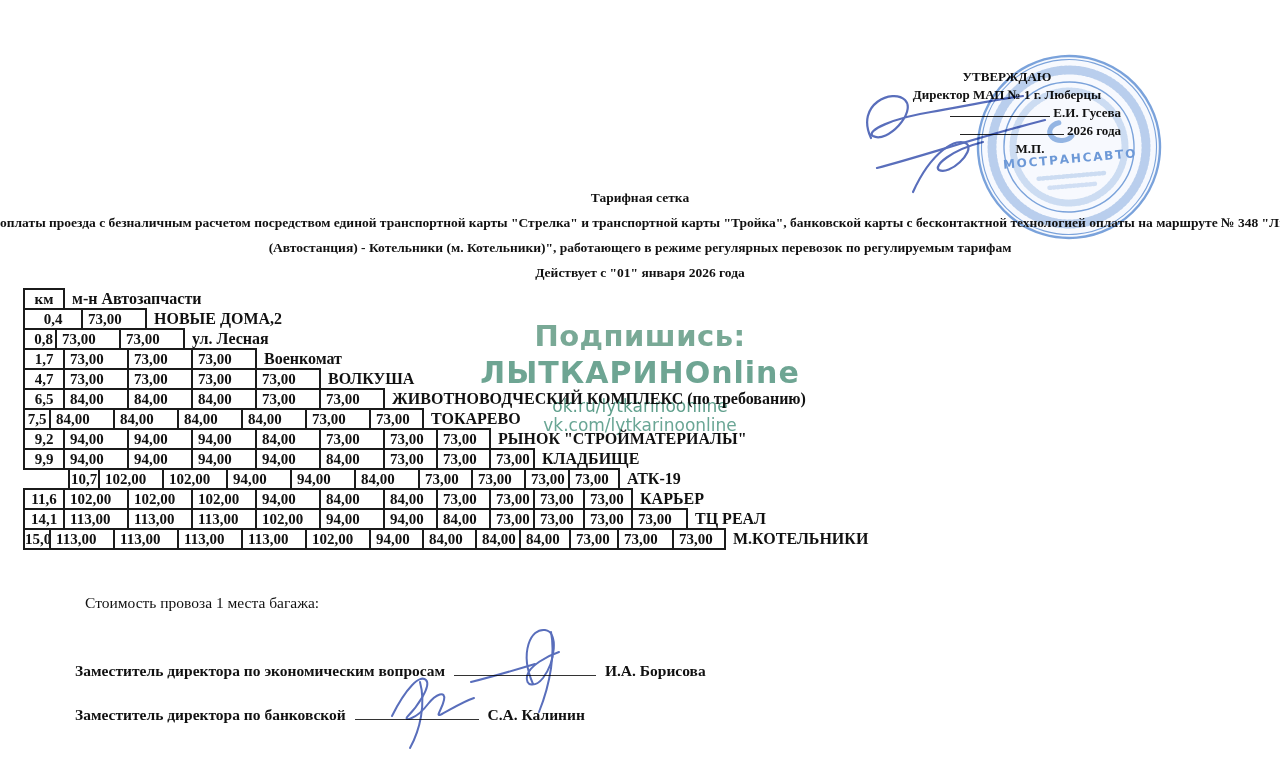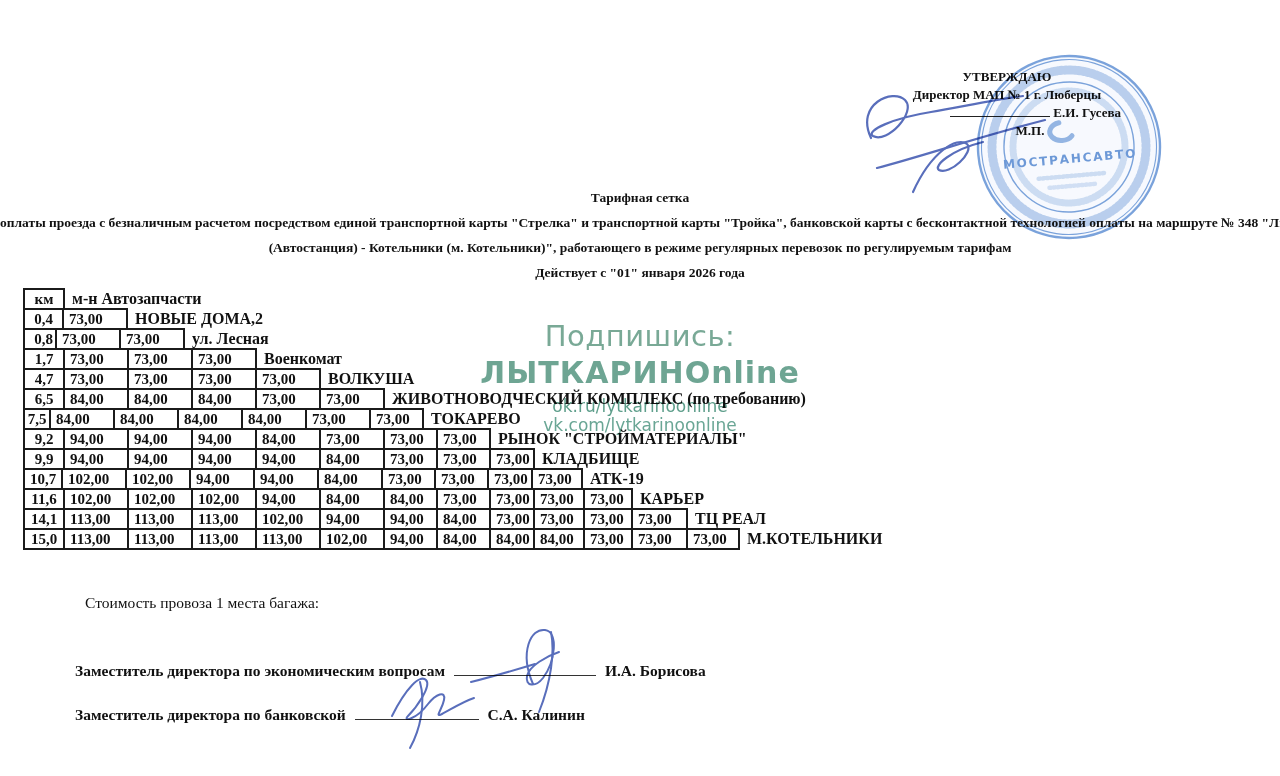--- a/index.html
+++ b/index.html
@@ -29,21 +29,21 @@
   .t-row + .t-row{margin-top:-2px;}
   .t-cell{box-sizing:border-box;border:2px solid #1b1b1b;background:#fff;height:22px;
           font-weight:bold;font-size:15px;line-height:18px;padding-left:5px;white-space:nowrap;}
   .t-cell + .t-cell{margin-left:-2px;}
   .t-cell.km{text-align:center;padding-left:0;}
   .t-stop{font-weight:bold;font-size:16px;line-height:21px;padding-left:7px;white-space:nowrap;}
 
   
   .watermark{left:0;top:319px;width:1280px;text-align:center;mix-blend-mode:multiply;
              font-family:"DejaVu Sans", sans-serif;pointer-events:none;}
-  .wm-1{font-size:29px;font-weight:normal;color:#79a996;line-height:34px;letter-spacing:.5px;}
+  .wm-1{font-size:29px;font-weight:bold;color:#79a996;line-height:34px;letter-spacing:.5px;}
   .wm-2{font-size:30px;font-weight:bold;color:#6ea593;line-height:40px;letter-spacing:1px;}
   .wm-3{font-size:17px;color:#5f9f8c;line-height:20px;margin-top:3px;}
   .wm-4{font-size:17px;color:#6aa695;line-height:18px;}
 
   
   .baggage{left:85px;top:590px;font-size:15.5px;line-height:26px;}
   .sigrow{font-size:15.5px;white-space:nowrap;font-weight:bold;}
   .sigrow .uline{border-bottom:1.3px solid #333;margin:0 5px;}
   .sig1{left:75px;top:662px;}
   .sig2{left:75px;top:706px;}
@@ -53,20 +53,21 @@
 </style>
 </head>
 <body>
 
 <div>
 
   <div class="abs approval">
     <div>УТВЕРЖДАЮ</div>
     <div>Директор МАП № 1 г. Люберцы</div>
     <div class="rt"><span class="uline" style="width:100px"></span> <span>Е.И. Гусева</span></div>
+    <div class="rt"><span class="uline" style="width:104px"></span> <span>2026 года</span></div>
     <div class="mp">М.П.</div>
   </div>
 
   <svg class="abs stamp" width="194" height="194" viewBox="0 0 194 194">
     <g transform="rotate(-5 97 97)" stroke="#5d8ed3" fill="none" stroke-linecap="round">
       <circle cx="97" cy="97" r="90" fill="rgba(120,160,220,0.07)" stroke="none"></circle>
       <circle cx="97" cy="97" r="91" stroke-width="2.4"></circle>
       <circle cx="97" cy="97" r="87.5" stroke-width="1.1"></circle>
       <circle cx="97" cy="97" r="77" stroke-width="9" stroke-dasharray="1.8 2.7" opacity="0.5"></circle>
       <circle cx="97" cy="97" r="65" stroke-width="1.4"></circle>
@@ -92,21 +93,21 @@
     <div>(Автостанция) - Котельники (м. Котельники)", работающего в режиме регулярных перевозок по регулируемым тарифам</div>
     <div>Действует с "01"  января 2026 года</div>
   </div>
 
   <div class="abs fare-table">
       <div class="t-row">
         <div class="t-cell km" style="width: 42px;">км</div>
         <div class="t-stop">м-н Автозапчасти</div>
       </div>
       <div class="t-row">
-        <div class="t-cell km" style="width: 41px;">0,4</div>
+        <div class="t-cell km" style="width: 60px;">0,4</div>
         <div class="t-cell" style="width: 66px;">73,00</div>
         <div class="t-stop">НОВЫЕ ДОМА,2</div>
       </div>
       <div class="t-row">
         <div class="t-cell km" style="width: 34px; padding-left: 7px;">0,8</div>
         <div class="t-cell" style="width: 66px;">73,00</div>
         <div class="t-cell" style="width: 66px;">73,00</div>
         <div class="t-stop">ул. Лесная</div>
       </div>
       <div class="t-row">
@@ -160,21 +161,21 @@
         <div class="t-cell" style="width: 66px;">94,00</div>
         <div class="t-cell" style="width: 66px;">94,00</div>
         <div class="t-cell" style="width: 66px;">94,00</div>
         <div class="t-cell" style="width: 66px;">84,00</div>
         <div class="t-cell" style="width: 55px;">73,00</div>
         <div class="t-cell" style="width: 55px;">73,00</div>
         <div class="t-cell" style="width: 46px;">73,00</div>
         <div class="t-stop">КЛАДБИЩЕ</div>
       </div>
       <div class="t-row">
-        <div class="t-cell km" style="width: 40px;">10,7</div>
+        <div class="t-cell km" style="width: 32px; margin-left: 45px;">10,7</div>
         <div class="t-cell" style="width: 66px;">102,00</div>
         <div class="t-cell" style="width: 66px;">102,00</div>
         <div class="t-cell" style="width: 66px;">94,00</div>
         <div class="t-cell" style="width: 66px;">94,00</div>
         <div class="t-cell" style="width: 66px;">84,00</div>
         <div class="t-cell" style="width: 55px;">73,00</div>
         <div class="t-cell" style="width: 55px;">73,00</div>
         <div class="t-cell" style="width: 46px;">73,00</div>
         <div class="t-cell" style="width: 52px;">73,00</div>
         <div class="t-stop">АТК-19</div>
@@ -202,21 +203,21 @@
         <div class="t-cell" style="width: 66px;">94,00</div>
         <div class="t-cell" style="width: 55px;">94,00</div>
         <div class="t-cell" style="width: 55px;">84,00</div>
         <div class="t-cell" style="width: 46px;">73,00</div>
         <div class="t-cell" style="width: 52px;">73,00</div>
         <div class="t-cell" style="width: 50px;">73,00</div>
         <div class="t-cell" style="width: 57px;">73,00</div>
         <div class="t-stop">ТЦ РЕАЛ</div>
       </div>
       <div class="t-row">
-        <div class="t-cell km" style="width: 42px;">15,0</div>
+        <div class="t-cell km" style="width: 28px;">15,0</div>
         <div class="t-cell" style="width: 66px;">113,00</div>
         <div class="t-cell" style="width: 66px;">113,00</div>
         <div class="t-cell" style="width: 66px;">113,00</div>
         <div class="t-cell" style="width: 66px;">113,00</div>
         <div class="t-cell" style="width: 66px;">102,00</div>
         <div class="t-cell" style="width: 55px;">94,00</div>
         <div class="t-cell" style="width: 55px;">84,00</div>
         <div class="t-cell" style="width: 46px;">84,00</div>
         <div class="t-cell" style="width: 52px;">84,00</div>
         <div class="t-cell" style="width: 50px;">73,00</div>

